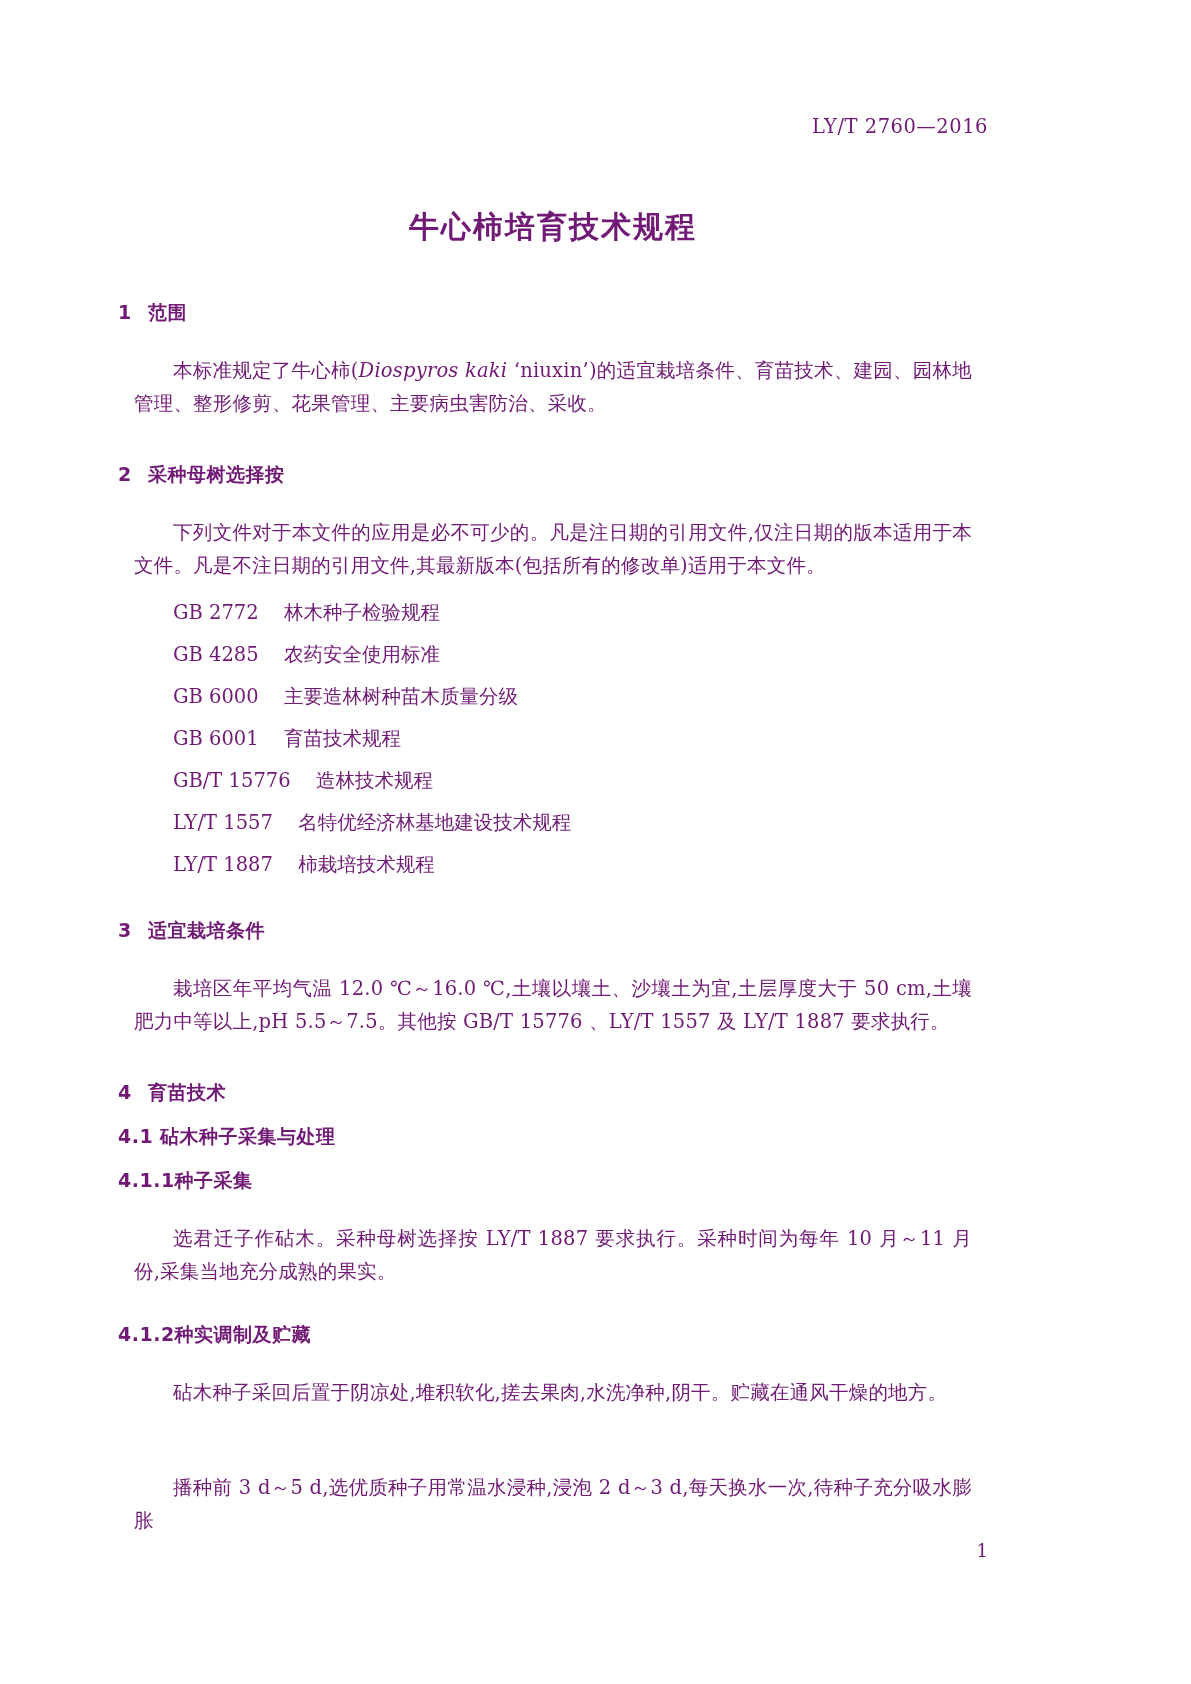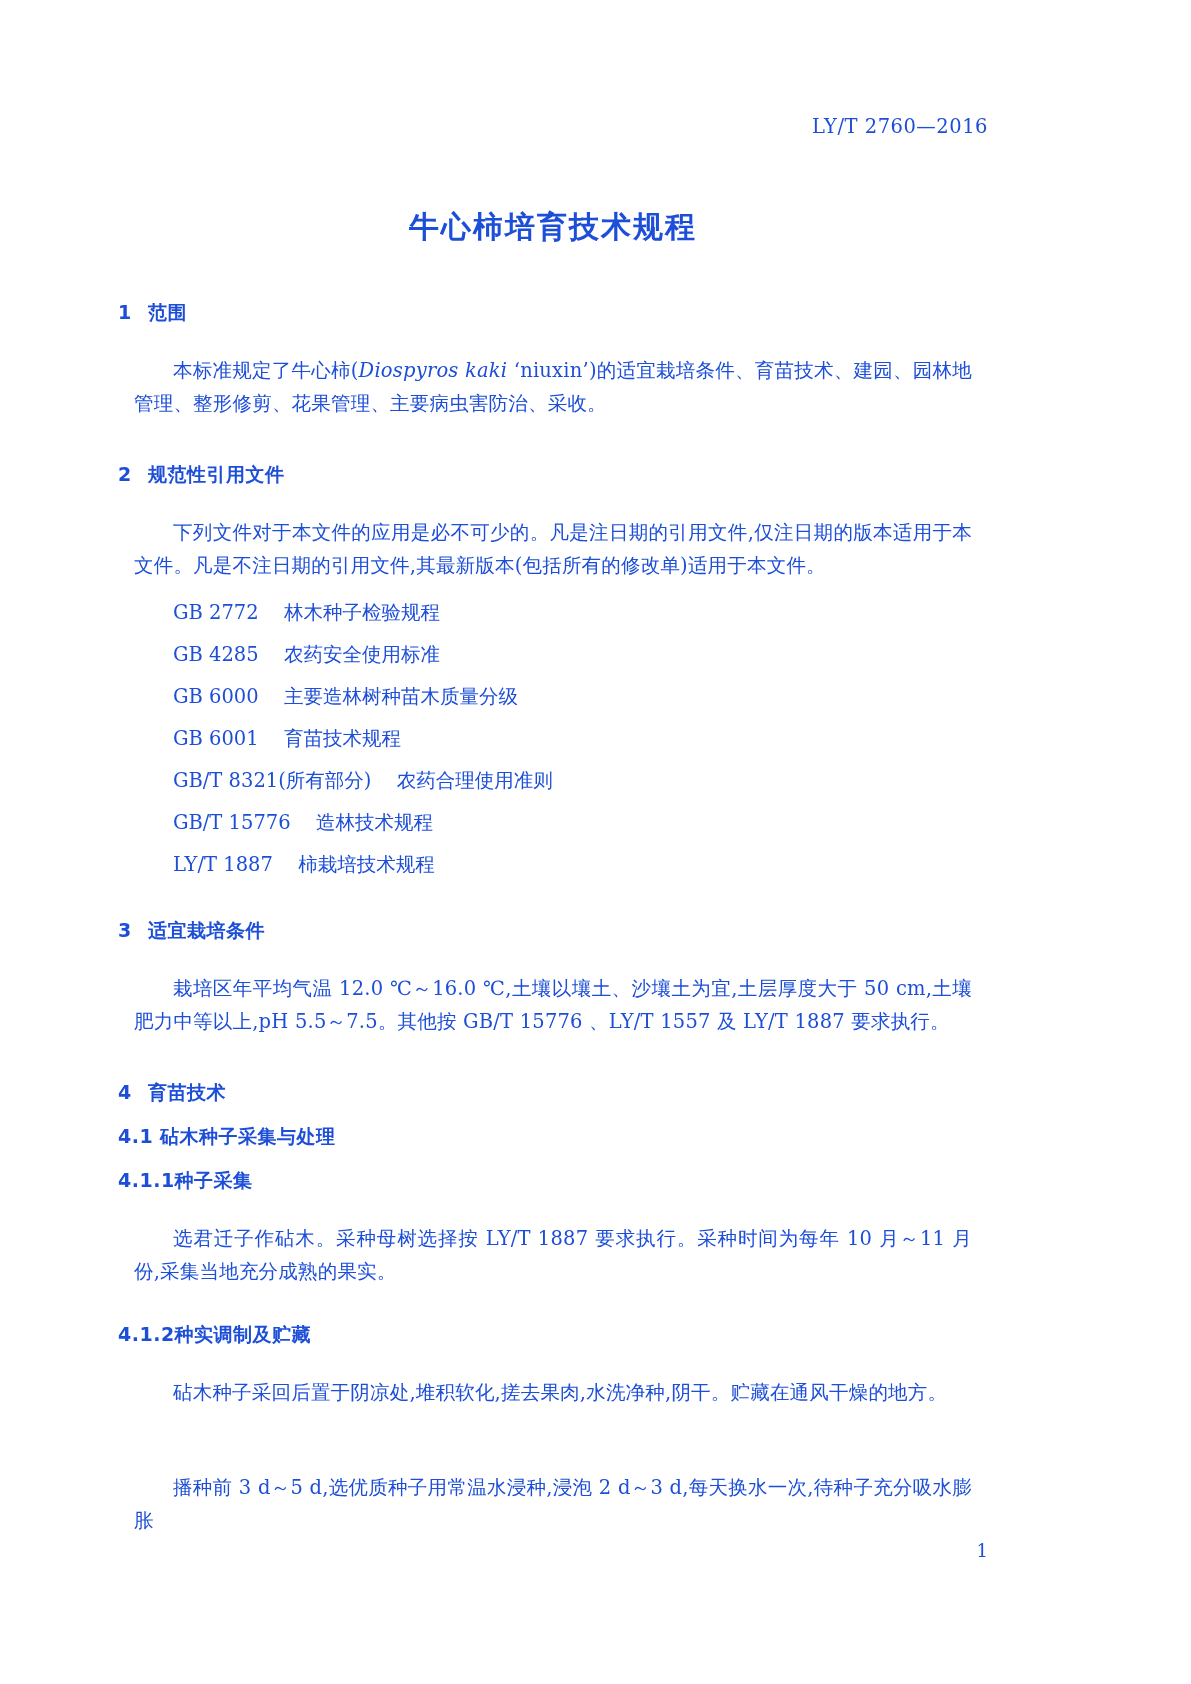--- a/index.html
+++ b/index.html
@@ -7,21 +7,21 @@
     padding: 0;
     background: #ffffff;
   }
   .page {
     position: relative;
     width: 1191px;
     height: 1684px;
     background: #ffffff;
     margin: 0 auto;
     font-family: "DejaVu Serif", "Liberation Serif", serif;
-    color: #1d4ed8;
+    color: #701a75;
     overflow: hidden;
   }
   .content {
     position: absolute;
     left: 118px;
     top: 0;
     width: 870px;
     height: 1684px;
   }
   .std-no {
@@ -120,32 +120,32 @@
       <h2 class="sec">
         <span class="sec-num">1</span><span>范围</span>
       </h2>
       <div class="sp-after-head"></div>
 
       <p class="para"><span>本标准规定了牛心柿(</span><i class="latin">Diospyros kaki</i><span> ‘niuxin’)的适宜栽培条件、育苗技术、建园、园林地管理、整形修剪、花果管理、主要病虫害防治、采收。</span></p>
 
       <div class="spacer-lg"></div>
 
       <h2 class="sec">
-        <span class="sec-num">2</span><span>规范性引用文件</span>
+        <span class="sec-num">2</span><span>采种母树选择按</span>
       </h2>
       <div class="sp-after-head"></div>
 
       <p class="para">下列文件对于本文件的应用是必不可少的。凡是注日期的引用文件,仅注日期的版本适用于本文件。凡是不注日期的引用文件,其最新版本(包括所有的修改单)适用于本文件。</p>
 
       <p class="ref-item"><span class="ref-code">GB 2772</span><span class="ref-gap"></span><span>林木种子检验规程</span></p>
       <p class="ref-item"><span class="ref-code">GB 4285</span><span class="ref-gap"></span><span>农药安全使用标准</span></p>
       <p class="ref-item"><span class="ref-code">GB 6000</span><span class="ref-gap"></span><span>主要造林树种苗木质量分级</span></p>
       <p class="ref-item"><span class="ref-code">GB 6001</span><span class="ref-gap"></span><span>育苗技术规程</span></p>
-      <p class="ref-item"><span class="ref-code">GB/T 8321(所有部分)</span><span class="ref-gap"></span><span>农药合理使用准则</span></p>
       <p class="ref-item"><span class="ref-code">GB/T 15776</span><span class="ref-gap"></span><span>造林技术规程</span></p>
+      <p class="ref-item"><span class="ref-code">LY/T 1557</span><span class="ref-gap"></span><span>名特优经济林基地建设技术规程</span></p>
       <p class="ref-item"><span class="ref-code">LY/T 1887</span><span class="ref-gap"></span><span>柿栽培技术规程</span></p>
 
       <div class="spacer-lg"></div>
 
       <h2 class="sec">
         <span class="sec-num">3</span><span>适宜栽培条件</span>
       </h2>
       <div class="sp-after-head"></div>
 
       <p class="para">栽培区年平均气温 12.0 ℃～16.0 ℃,土壤以壤土、沙壤土为宜,土层厚度大于 50 cm,土壤肥力中等以上,pH 5.5～7.5。其他按 GB/T 15776 、LY/T 1557 及 LY/T 1887 要求执行。</p>

